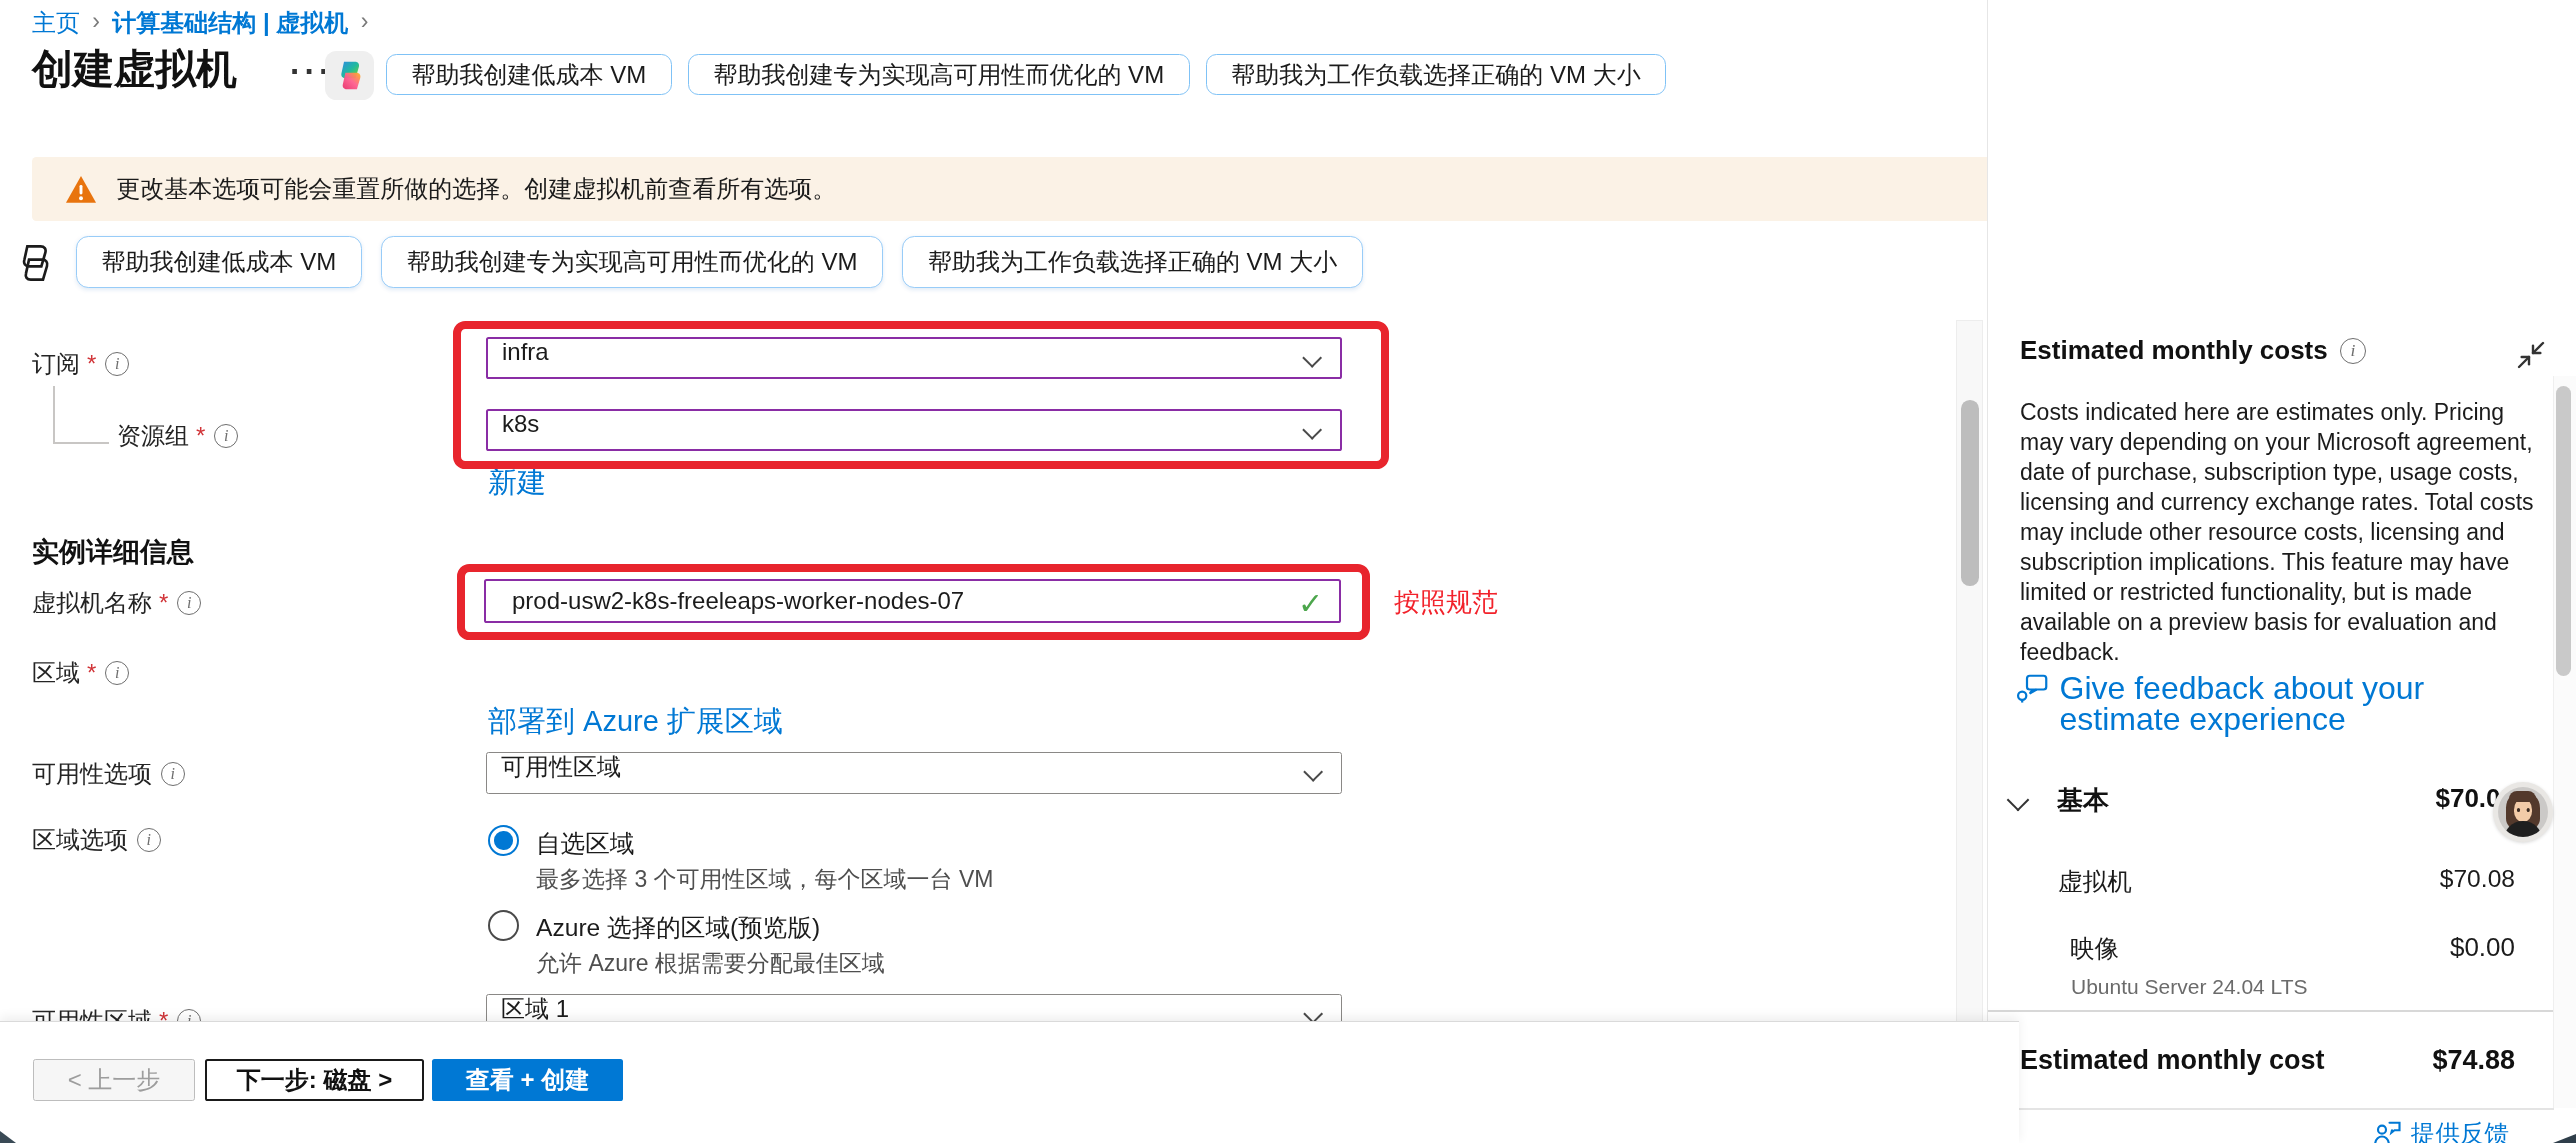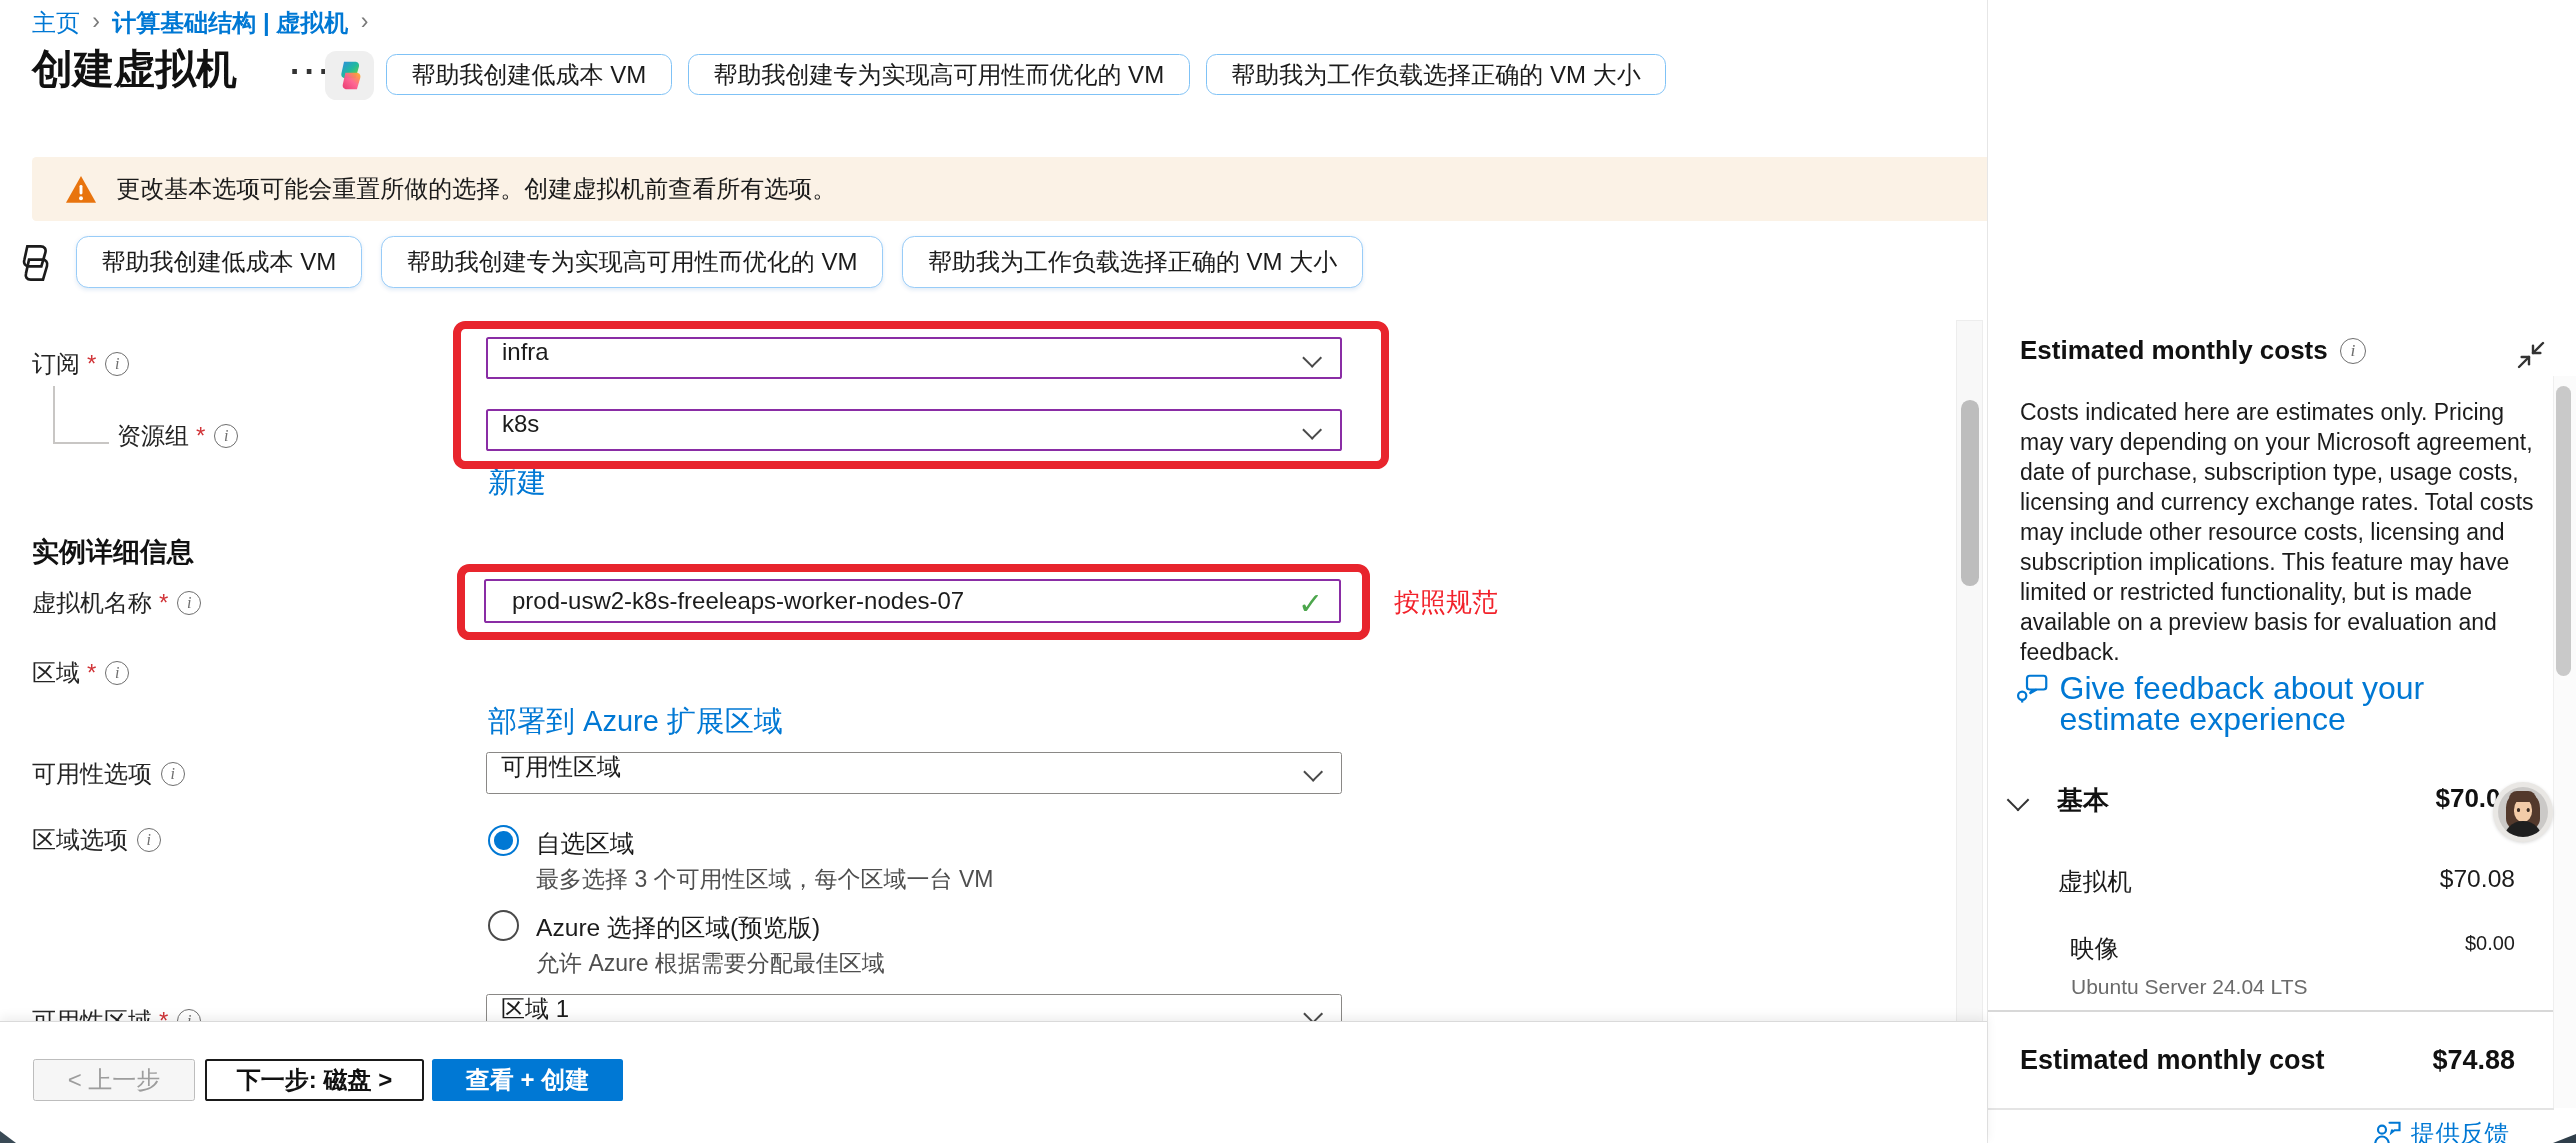--- a/index.html
+++ b/index.html
@@ -69,21 +69,21 @@
   .hl1{left:453px;top:321px;width:936px;height:148px;}
   .hl2{left:457px;top:564px;width:913px;height:76px;}
 
   
   .main-scroll{position:absolute;left:1956px;top:320px;width:27px;height:702px;background:#F8F8F8;
        border:0.9px solid #EDEDED;box-sizing:border-box;}
   .main-thumb{position:absolute;left:1961px;top:400px;width:17.6px;height:186px;background:#BDBDBD;border-radius:8.8px;cursor:grab;}
 
   
   .footer-main{position:absolute;left:0;top:1021px;width:1987px;height:122px;background:#fff;z-index:4;
-       border-top:0.9px solid #DADADA;box-shadow:0 -4.4px 10.5px rgba(0,0,0,.07);}
+       border-top:0.9px solid #DADADA;box-shadow:0 -4.4px 10.5px rgba(0,0,0,.07);padding-left:32px;}
   .btn{position:absolute;height:42px;display:flex;align-items:center;justify-content:center;font-size:24px;
        border-radius:2.6px;box-sizing:border-box;cursor:pointer;white-space:nowrap;}
   .btn-prev{left:33px;top:37px;width:162px;background:#F6F6F6;border:1.3px solid #BDBDBD;color:#9d9d9d;}
   .btn-next{left:205px;top:37px;width:219px;background:#fff;border:2.6px solid #1a1a1a;color:#111;font-weight:600;}
   .btn-review{left:432px;top:37px;width:191px;background:#0078D4;color:#fff;font-weight:600;border:none;}
 
   
   .panel{position:absolute;left:1987px;top:0;width:589px;height:1143px;background:#fff;border-left:0.9px solid #E6E6E6;}
   .panel-title-row{position:absolute;left:32px;top:335px;display:flex;align-items:center;gap:12.3px;}
   .panel-title{font-size:26px;font-weight:700;color:#111;}
@@ -91,21 +91,21 @@
   .panel-body{position:absolute;left:32px;top:397px;width:514px;font-size:23px;line-height:30px;color:#1b1b1b;}
   .fb-link{position:absolute;left:28px;top:673px;display:flex;gap:10.5px;cursor:pointer;}
   .fb-link-text{width:430px;color:#0078D4;font-size:32px;line-height:31px;}
   .grp-chev{position:absolute;left:22px;top:792px;width:14px;height:14px;border:solid #333;border-width:0 2.2px 2.2px 0;
       transform:rotate(45deg);cursor:pointer;}
   .grp-label{position:absolute;left:69px;top:783px;font-size:26px;font-weight:700;color:#111;}
   .grp-value{position:absolute;right:62px;top:783px;font-size:26px;font-weight:700;color:#111;}
   .item1-label{position:absolute;left:70px;top:865px;font-size:24.6px;color:#1b1b1b;}
   .item1-value{position:absolute;right:62px;top:865px;font-size:24.6px;color:#1b1b1b;}
   .item2-label{position:absolute;left:82px;top:932px;font-size:24.6px;color:#1b1b1b;}
-  .item2-value{position:absolute;right:62px;top:932px;font-size:20px;color:#1b1b1b;}
+  .item2-value{position:absolute;right:62px;top:932px;font-size:26px;color:#1b1b1b;}
   .item2-sub{position:absolute;left:83px;top:975px;font-size:21px;color:#6b6b6b;}
   .p-div1{position:absolute;left:0;top:1010px;width:566px;height:1.8px;background:#D8D8D8;}
   .total-label{position:absolute;left:32px;top:1045px;font-size:27px;font-weight:700;color:#111;}
   .total-value{position:absolute;right:62px;top:1045px;font-size:27px;font-weight:700;color:#111;}
   .p-div2{position:absolute;left:0;top:1108px;width:566px;height:1.8px;background:#E4E4E4;}
   .page-fb{position:absolute;left:384px;top:1117px;display:flex;align-items:center;gap:8.8px;cursor:pointer;}
   .page-fb span{color:#0078D4;font-size:24.6px;}
 
   .panel-scroll{position:absolute;left:565px;top:376px;width:24.6px;height:732px;background:#FBFBFB;border-left:0.9px solid #EFEFEF;}
   .panel-thumb{position:absolute;left:568px;top:386px;width:15px;height:290px;background:#C9C9C9;border-radius:8px;cursor:grab;}

